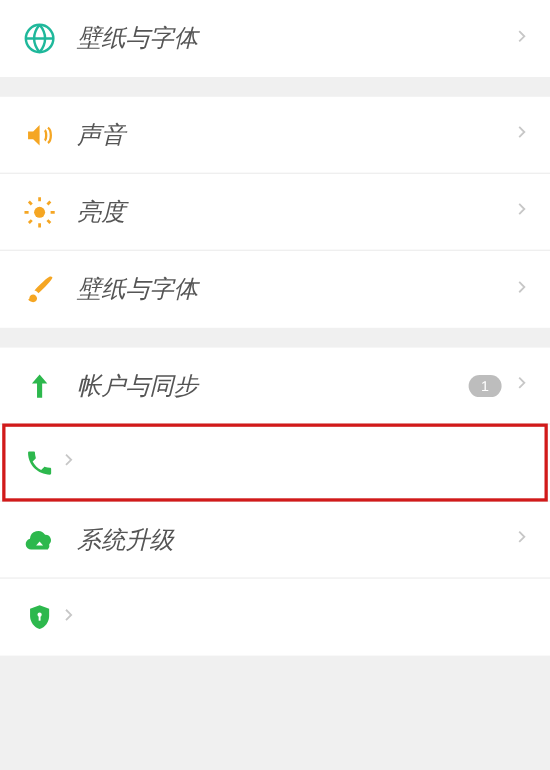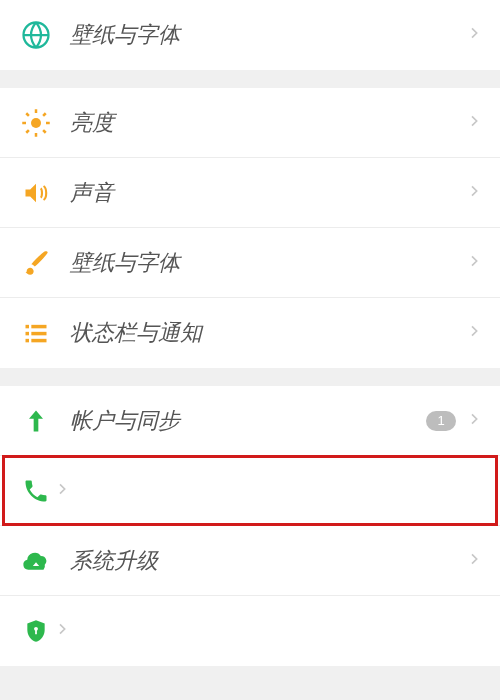--- a/index.html
+++ b/index.html
@@ -80,20 +80,32 @@
         </span>
         <span class="label">壁纸与字体</span>
         <span class="chevron"><svg width="16" height="16" viewBox="0 0 24 24" fill="none" stroke="#c7c7c7" stroke-width="2.5">
             <polyline points="9 5 16 12 9 19"></polyline>
           </svg></span>
       </div>
     </div>
     <div class="group">
       <div class="row">
         <span class="icon-wrap">
+          <svg width="28" height="28" viewBox="0 0 24 24" fill="#f5a623">
+            <path d="M3 9v6h4l5 5V4L7 9H3z"></path>
+            <path d="M16 8c1.5 1 1.5 7 0 8M18.5 6c3 2 3 10 0 12" fill="none" stroke="#f5a623" stroke-width="1.8"></path>
+          </svg>
+        </span>
+        <span class="label">声音</span>
+        <span class="chevron"><svg width="16" height="16" viewBox="0 0 24 24" fill="none" stroke="#c7c7c7" stroke-width="2.5">
+            <polyline points="9 5 16 12 9 19"></polyline>
+          </svg></span>
+      </div>
+      <div class="row">
+        <span class="icon-wrap">
           <svg width="30" height="30" viewBox="0 0 24 24" fill="#f5a623">
             <circle cx="12" cy="12" r="4"></circle>
             <g stroke="#f5a623" stroke-width="2">
               <line x1="12" y1="1" x2="12" y2="4"></line>
               <line x1="12" y1="20" x2="12" y2="23"></line>
               <line x1="4.2" y1="4.2" x2="6.3" y2="6.3"></line>
               <line x1="17.7" y1="17.7" x2="19.8" y2="19.8"></line>
               <line x1="1" y1="12" x2="4" y2="12"></line>
               <line x1="20" y1="12" x2="23" y2="12"></line>
               <line x1="4.2" y1="19.8" x2="6.3" y2="17.7"></line>
@@ -102,52 +114,24 @@
           </svg>
         </span>
         <span class="label">亮度</span>
         <span class="chevron"><svg width="16" height="16" viewBox="0 0 24 24" fill="none" stroke="#c7c7c7" stroke-width="2.5">
             <polyline points="9 5 16 12 9 19"></polyline>
           </svg></span>
       </div>
       <div class="row">
         <span class="icon-wrap">
           <svg width="28" height="28" viewBox="0 0 24 24" fill="#f5a623">
-            <path d="M3 9v6h4l5 5V4L7 9H3z"></path>
-            <path d="M16 8c1.5 1 1.5 7 0 8M18.5 6c3 2 3 10 0 12" fill="none" stroke="#f5a623" stroke-width="1.8"></path>
-          </svg>
-        </span>
-        <span class="label">声音</span>
-        <span class="chevron"><svg width="16" height="16" viewBox="0 0 24 24" fill="none" stroke="#c7c7c7" stroke-width="2.5">
-            <polyline points="9 5 16 12 9 19"></polyline>
-          </svg></span>
-      </div>
-      <div class="row">
-        <span class="icon-wrap">
-          <svg width="28" height="28" viewBox="0 0 24 24" fill="#f5a623">
             <path d="M20 2c-1 0-9 7-12 11 1 0 2 1 3 2 4-3 11-11 11-12 0-.5-.5-1-2-1zM7 16c-1.5 0-3 1-3 3 0 1-1 1-1 1 1 1 2 2 4 2 2 0 3-1.5 3-3 0-1.5-1.5-3-3-3z"></path>
           </svg>
         </span>
         <span class="label">壁纸与字体</span>
-        <span class="chevron"><svg width="16" height="16" viewBox="0 0 24 24" fill="none" stroke="#c7c7c7" stroke-width="2.5">
-            <polyline points="9 5 16 12 9 19"></polyline>
-          </svg></span>
-      </div>
-      <div class="row">
-        <span class="icon-wrap">
-          <svg width="28" height="28" viewBox="0 0 24 24" fill="#f5a623">
-            <rect x="3" y="5" width="3" height="3"></rect>
-            <rect x="8" y="5" width="13" height="3"></rect>
-            <rect x="3" y="11" width="3" height="3"></rect>
-            <rect x="8" y="11" width="13" height="3"></rect>
-            <rect x="3" y="17" width="3" height="3"></rect>
-            <rect x="8" y="17" width="13" height="3"></rect>
-          </svg>
-        </span>
-        <span class="label">状态栏与通知</span>
         <span class="chevron"><svg width="16" height="16" viewBox="0 0 24 24" fill="none" stroke="#c7c7c7" stroke-width="2.5">
             <polyline points="9 5 16 12 9 19"></polyline>
           </svg></span>
       </div>
     </div>
     <div class="group">
       <div class="row">
         <span class="icon-wrap">
           <svg width="28" height="28" viewBox="0 0 24 24" fill="#2db84d">
             <path d="M12 3l-6 7h4v11h4V10h4l-6-7z"></path>

